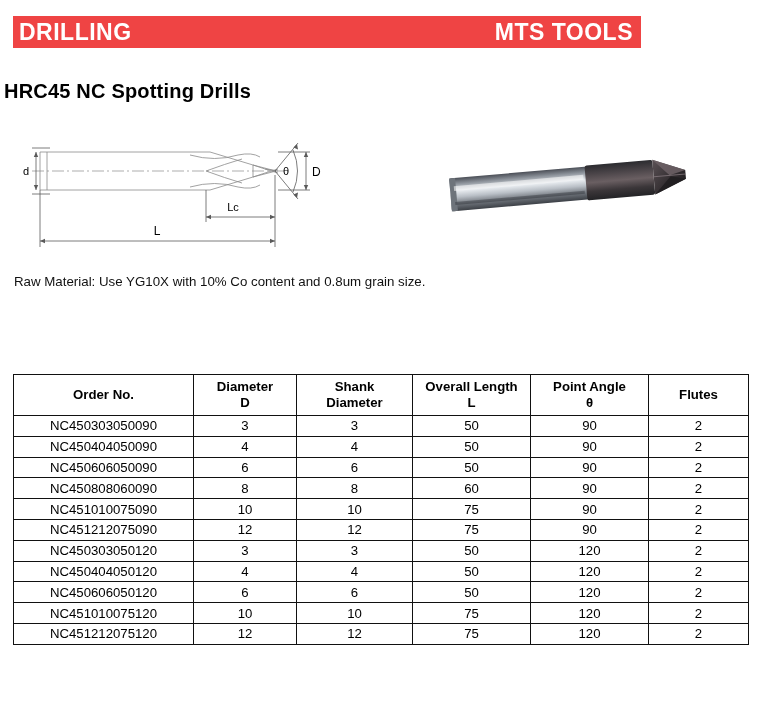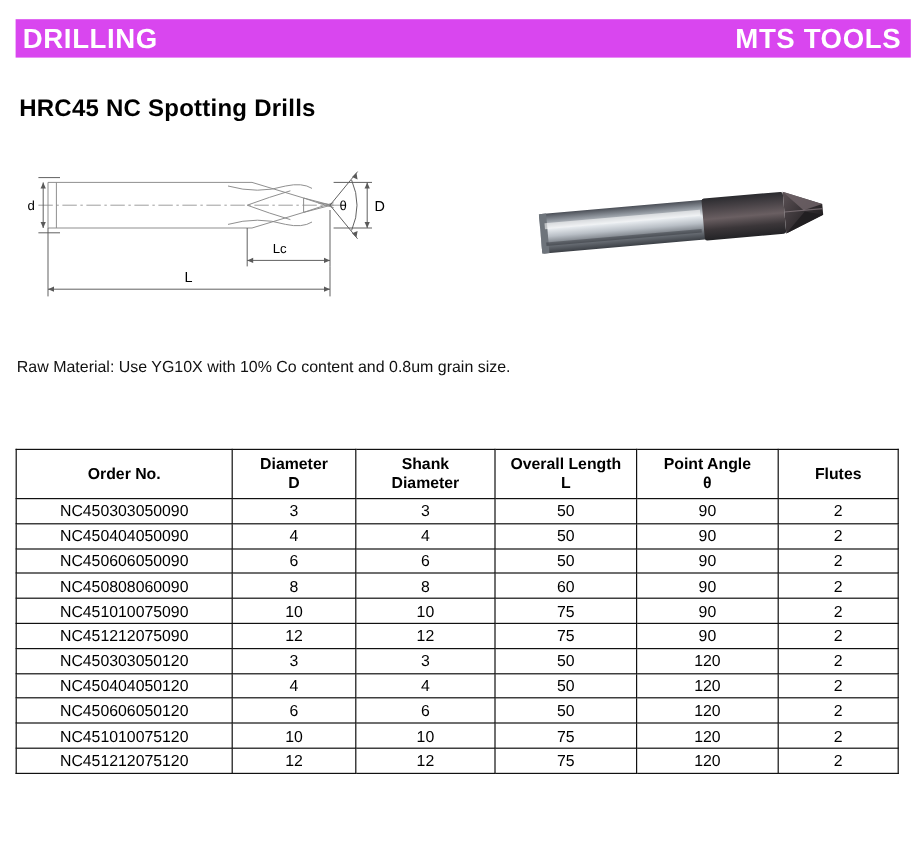--- a/index.html
+++ b/index.html
@@ -14,42 +14,42 @@
     font-family: "Liberation Sans", sans-serif;
     color: #000000;
     overflow: hidden;
   }
 
   
   .banner {
     position: absolute;
     left: 13px;
     top: 16px;
-    width: 746px;
+    width: 628px;
     height: 32px;
-    background: #d946ef;
+    background: #ef4444;
     display: flex;
     align-items: center;
     justify-content: space-between;
     box-sizing: border-box;
     padding: 0 8px 0 6px;
   }
   .banner-left, .banner-right {
     color: #ffffff;
     font-size: 23px;
     font-weight: bold;
     letter-spacing: 0.5px;
     line-height: 1;
     white-space: nowrap;
   }
 
   
   .page-title {
     position: absolute;
-    left: 16px;
+    left: 4px;
     top: 80px;
     font-size: 20px;
     font-weight: bold;
     letter-spacing: 0.2px;
     white-space: nowrap;
   }
 
   
   .figure-row {
     position: absolute;
@@ -76,21 +76,21 @@
   
   .desc {
     position: absolute;
     left: 14px;
     top: 272px;
     width: 740px;
     font-size: 13.3px;
     line-height: 20.5px;
     color: #111111;
   }
-  .desc div { white-space: nowrap; margin-top: 24px; }
+  .desc div { white-space: nowrap; }
 
   
   .spec-table {
     position: absolute;
     left: 13px;
     top: 374px;
     width: 735px;
     border-collapse: collapse;
     table-layout: fixed;
     font-size: 13px;

